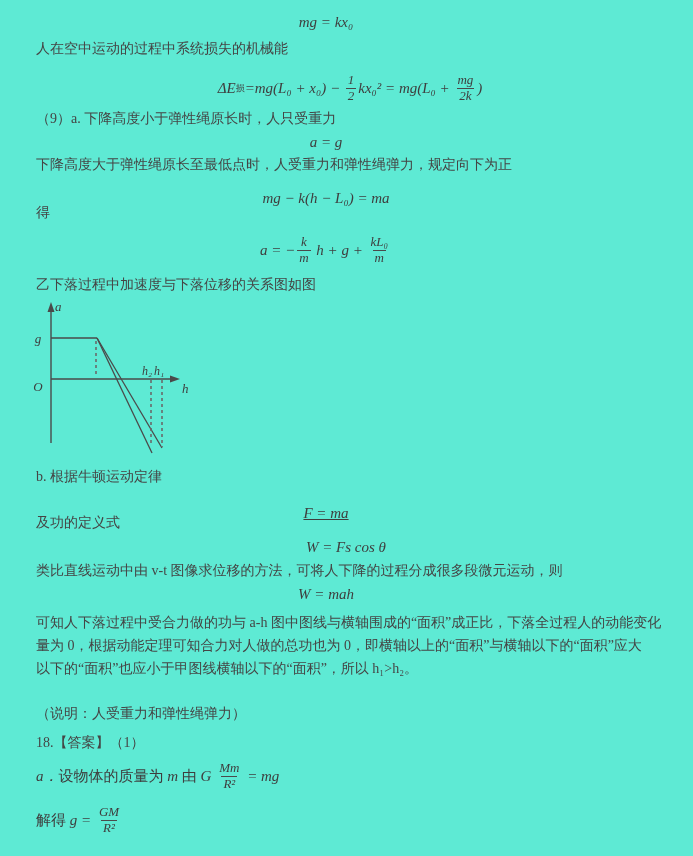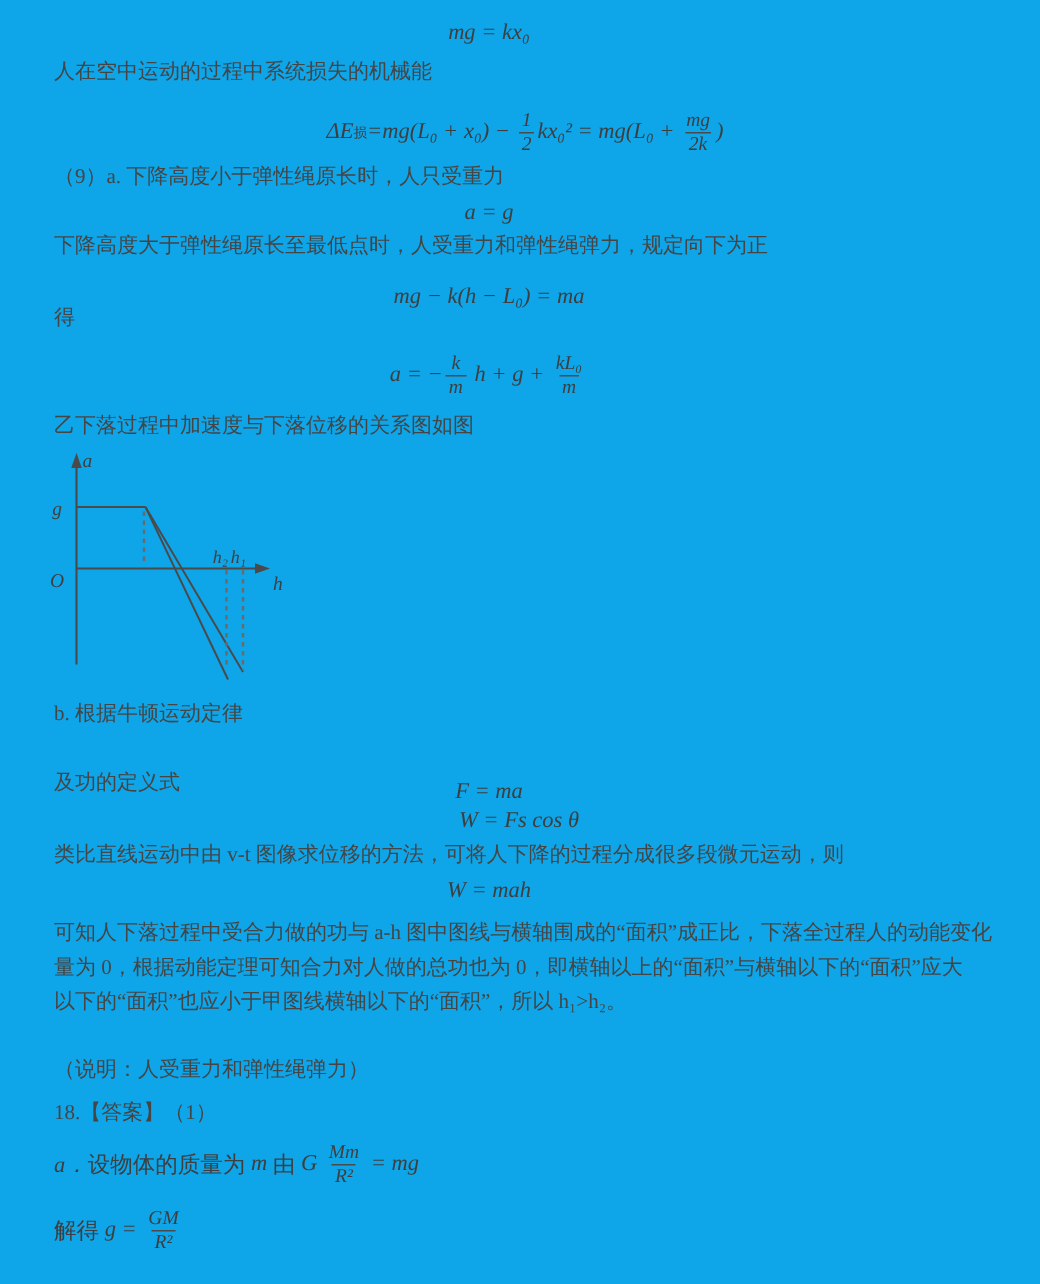--- a/index.html
+++ b/index.html
@@ -1,17 +1,17 @@
 <!DOCTYPE html>
 <html><head>
 <meta charset="utf-8">
 <style>
   html,body{margin:0;padding:0;}
   body{background:#ffffff;}
-  #page{position:relative;width:693px;height:856px;background:#0ea5e9;
+  #page{position:relative;width:693px;height:856px;background:#5eead4;
         font-family:"Liberation Serif",serif;color:#454545;overflow:hidden;}
   .cn{position:absolute;left:36px;font-size:14px;line-height:18px;white-space:nowrap;
       font-family:"Liberation Serif",serif;color:#454545;}
   .formula{position:absolute;left:0;width:652px;display:flex;align-items:center;
            justify-content:center;font-style:italic;font-size:15px;color:#3e3e3e;
            white-space:pre;}
   .inline-formula{position:absolute;left:36px;display:flex;align-items:center;
            font-size:15px;color:#3e3e3e;white-space:pre;}
   .it{font-style:italic;}
   .frac{display:inline-flex;flex-direction:column;align-items:center;
@@ -76,21 +76,21 @@
     <text x="27" y="13" font-size="13" font-style="italic">a</text>
     <text x="10" y="45" font-size="13" font-style="italic" text-anchor="middle">g</text>
     <text x="10" y="93" font-size="13" font-style="italic" text-anchor="middle">O</text>
     <text x="154" y="95" font-size="13" font-style="italic">h</text>
     <text x="119" y="77" font-size="12" font-style="italic" text-anchor="middle">h₂</text>
     <text x="131" y="77" font-size="12" font-style="italic" text-anchor="middle">h₁</text>
   </svg>
 
   <div class="cn" style="top:468px;">b. 根据牛顿运动定律</div>
 
-  <div class="formula" style="top:520px;">
+  <div class="formula" style="top:505px;text-decoration:underline;">
     <span>F = ma</span>
   </div>
 
   <div class="cn" style="top:514px;">及功的定义式</div>
 
   <div class="formula" style="top:539px;padding-left:20px;">
     <span>W = Fs cos θ</span>
   </div>
 
   <div class="cn" style="top:562px;">类比直线运动中由 v-t 图像求位移的方法，可将人下降的过程分成很多段微元运动，则</div>

